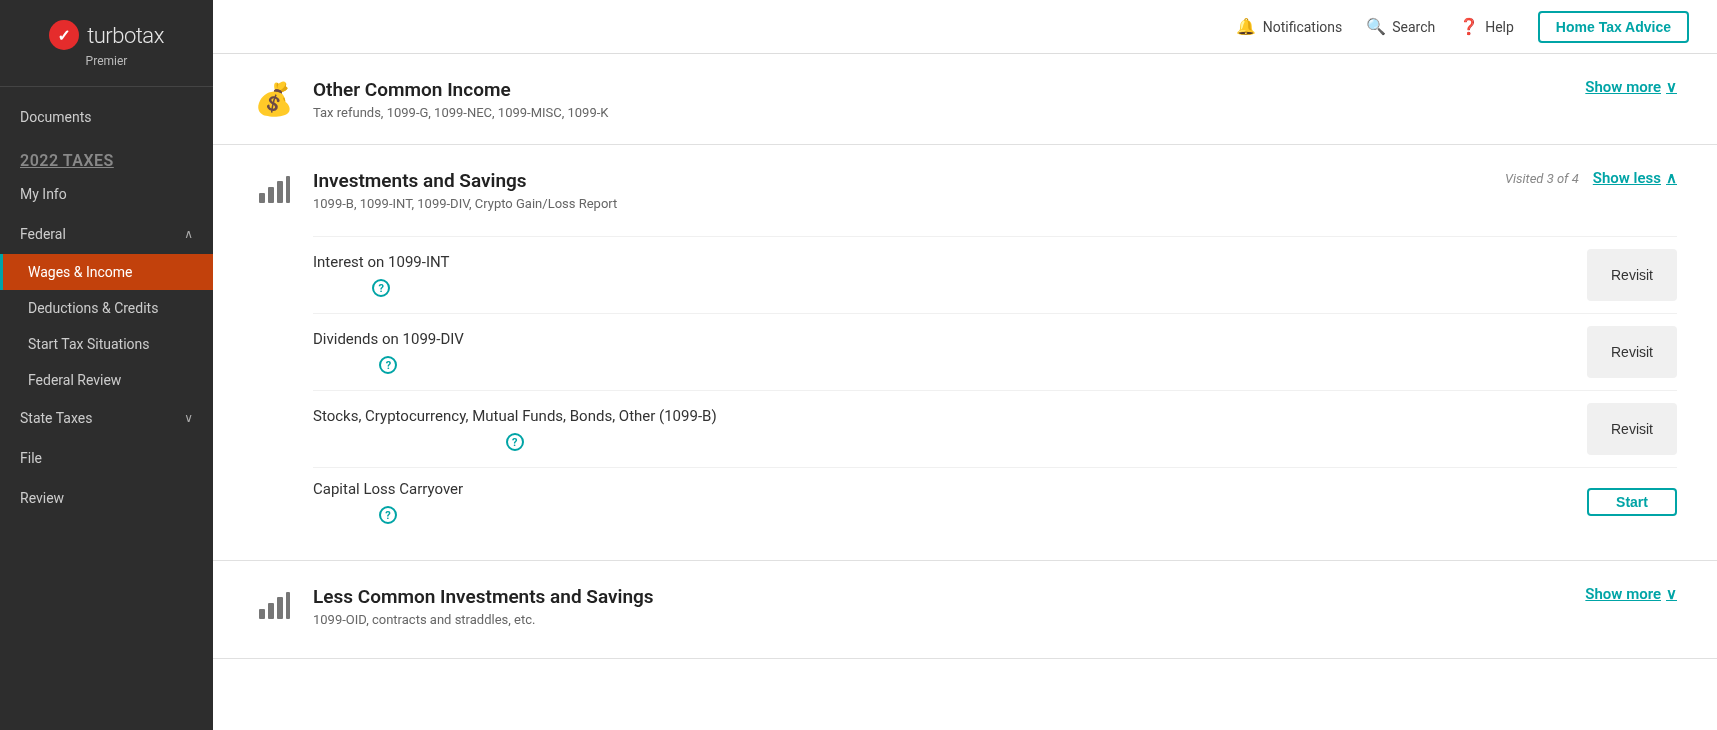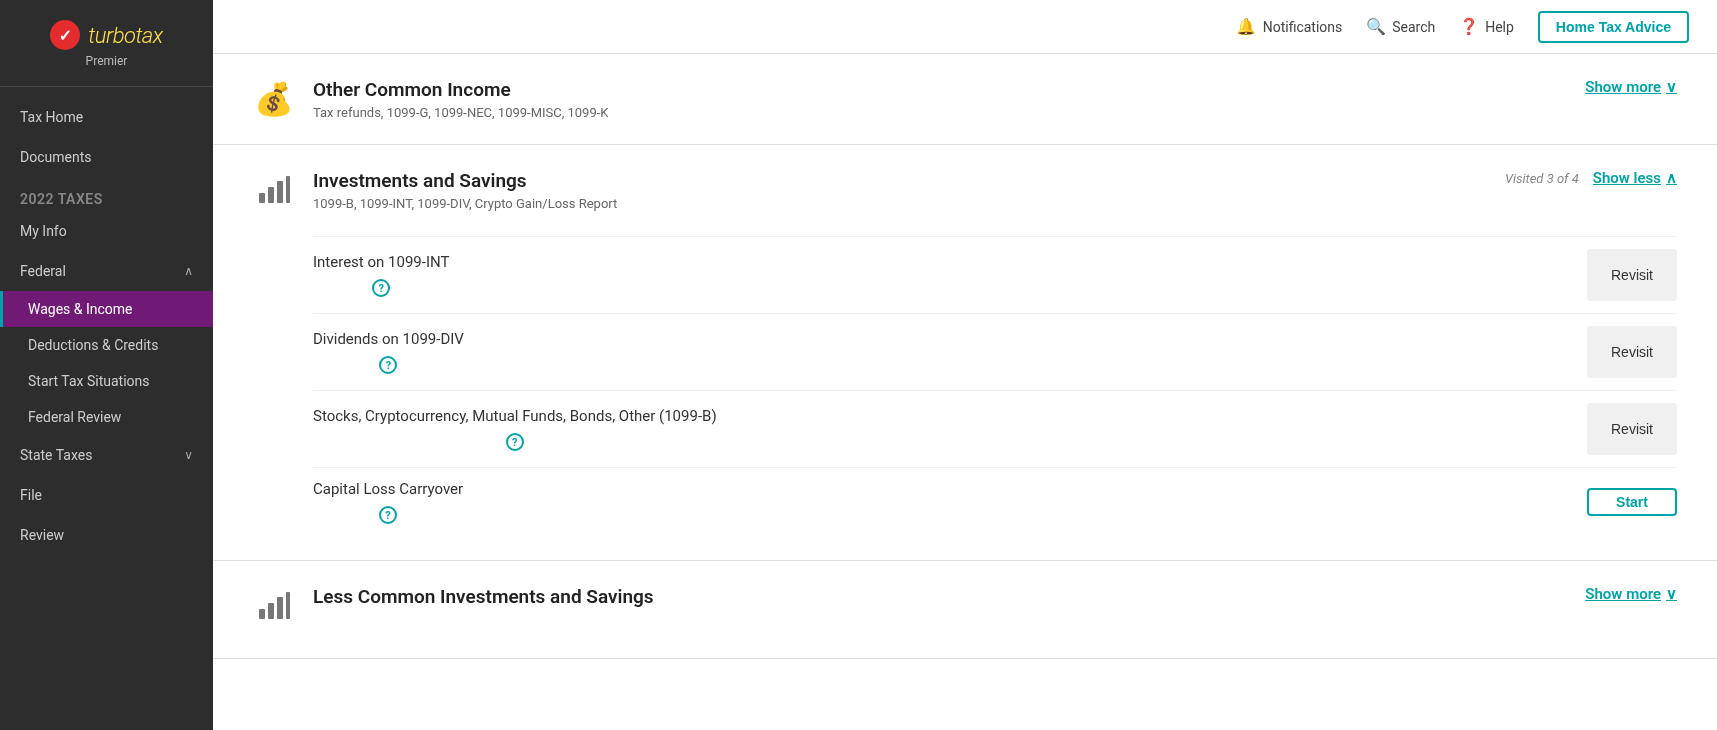--- a/index.html
+++ b/index.html
@@ -36,23 +36,22 @@
       display: flex;
       align-items: center;
       justify-content: center;
       color: #fff;
       font-size: 16px;
       font-weight: bold;
     }
     .logo-text {
       font-size: 22px;
       font-weight: 300;
-      color: #fde047;
+      color: #e5e5e5;
       letter-spacing: -0.5px;
-      font-style: italic;
     }
     .logo-sub {
       font-size: 12px;
       color: #bbb;
       margin-top: 4px;
     }
 
     .sidebar-nav {
       padding-top: 10px;
       flex: 1;
@@ -61,37 +60,38 @@
       padding: 12px 20px;
       cursor: pointer;
       color: #ccc;
       font-size: 14px;
       display: flex;
       align-items: center;
       justify-content: space-between;
     }
     .sidebar-section-label {
       padding: 14px 20px 4px 20px;
-      font-size: 14px;
+      font-size: 16px;
       color: #888;
       text-transform: uppercase;
       letter-spacing: 0.5px;
       font-weight: 600;
+      text-decoration: underline;
     }
     .sidebar-item-sub {
       padding: 10px 20px 10px 28px;
       cursor: pointer;
       color: #ccc;
       font-size: 14px;
       display: flex;
       align-items: center;
       justify-content: space-between;
     }
     .sidebar-item-sub.active {
-      background: #701a75;
+      background: #c2410c;
       color: #fff;
       border-left: 3px solid #00a4a6;
       padding-left: 25px;
     }
     .chevron { font-size: 12px; color: #aaa; }
 
     
     .main {
       flex: 1;
       display: flex;
@@ -264,23 +264,20 @@
 <aside class="sidebar">
   <div class="sidebar-logo">
     <div class="logo-row">
       <div class="logo-check">✓</div>
       <span class="logo-text">turbotax</span>
     </div>
     <div class="logo-sub">Premier</div>
   </div>
 
   <nav class="sidebar-nav">
-    <div class="sidebar-item">
-      <span>Tax Home</span>
-    </div>
     <div class="sidebar-item">
       <span>Documents</span>
     </div>
 
     <div class="sidebar-section-label">2022 TAXES</div>
 
     <div class="sidebar-item">
       <span>My Info</span>
     </div>
 
@@ -420,20 +417,21 @@
           <div class="section-icon bar-icon">
             <svg viewBox="0 0 38 38" fill="none" xmlns="http://www.w3.org/2000/svg">
               <rect x="4" y="22" width="6" height="10" rx="1" fill="#777"></rect>
               <rect x="13" y="16" width="6" height="16" rx="1" fill="#777"></rect>
               <rect x="22" y="10" width="6" height="22" rx="1" fill="#777"></rect>
               <rect x="31" y="5" width="4" height="27" rx="1" fill="#777"></rect>
             </svg>
           </div>
           <div>
             <div class="section-title">Less Common Investments and Savings</div>
+            <div class="section-subtitle">1099-OID, contracts and straddles, etc.</div>
           </div>
         </div>
         <div class="section-right">
           <span class="show-toggle">
             <span>Show more</span>
             <span>∨</span>
           </span>
         </div>
       </div>
     </div>

